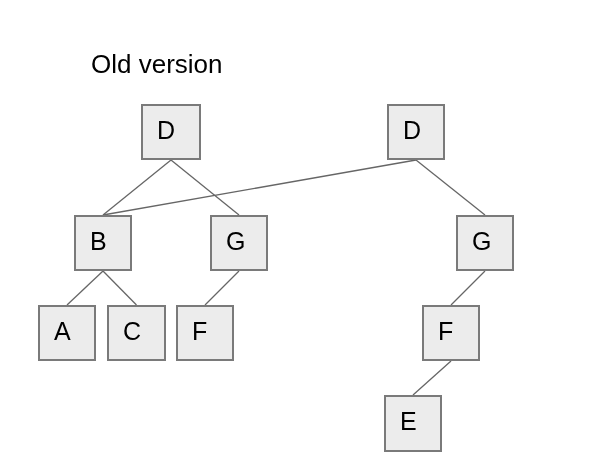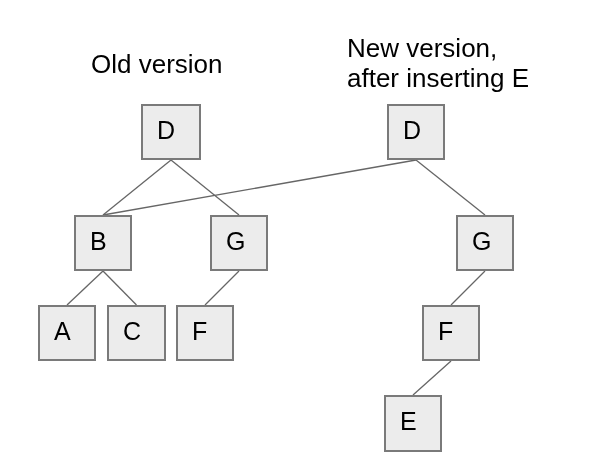--- a/index.html
+++ b/index.html
@@ -104,18 +104,14 @@
       </div>
       <div class="node" style="left: 384px; top: 395px; width: 58px; height: 57px;">
         <span>E</span>
       </div>
     </div>
 
   <div class="tree-title" id="old-title">
     <div>Old version</div>
   </div>
 
-  <div class="tree-title" id="new-title">
-    <div>New version,</div>
-    <div>after inserting E</div>
-  </div>
 
 </div>
 
 </body></html>

